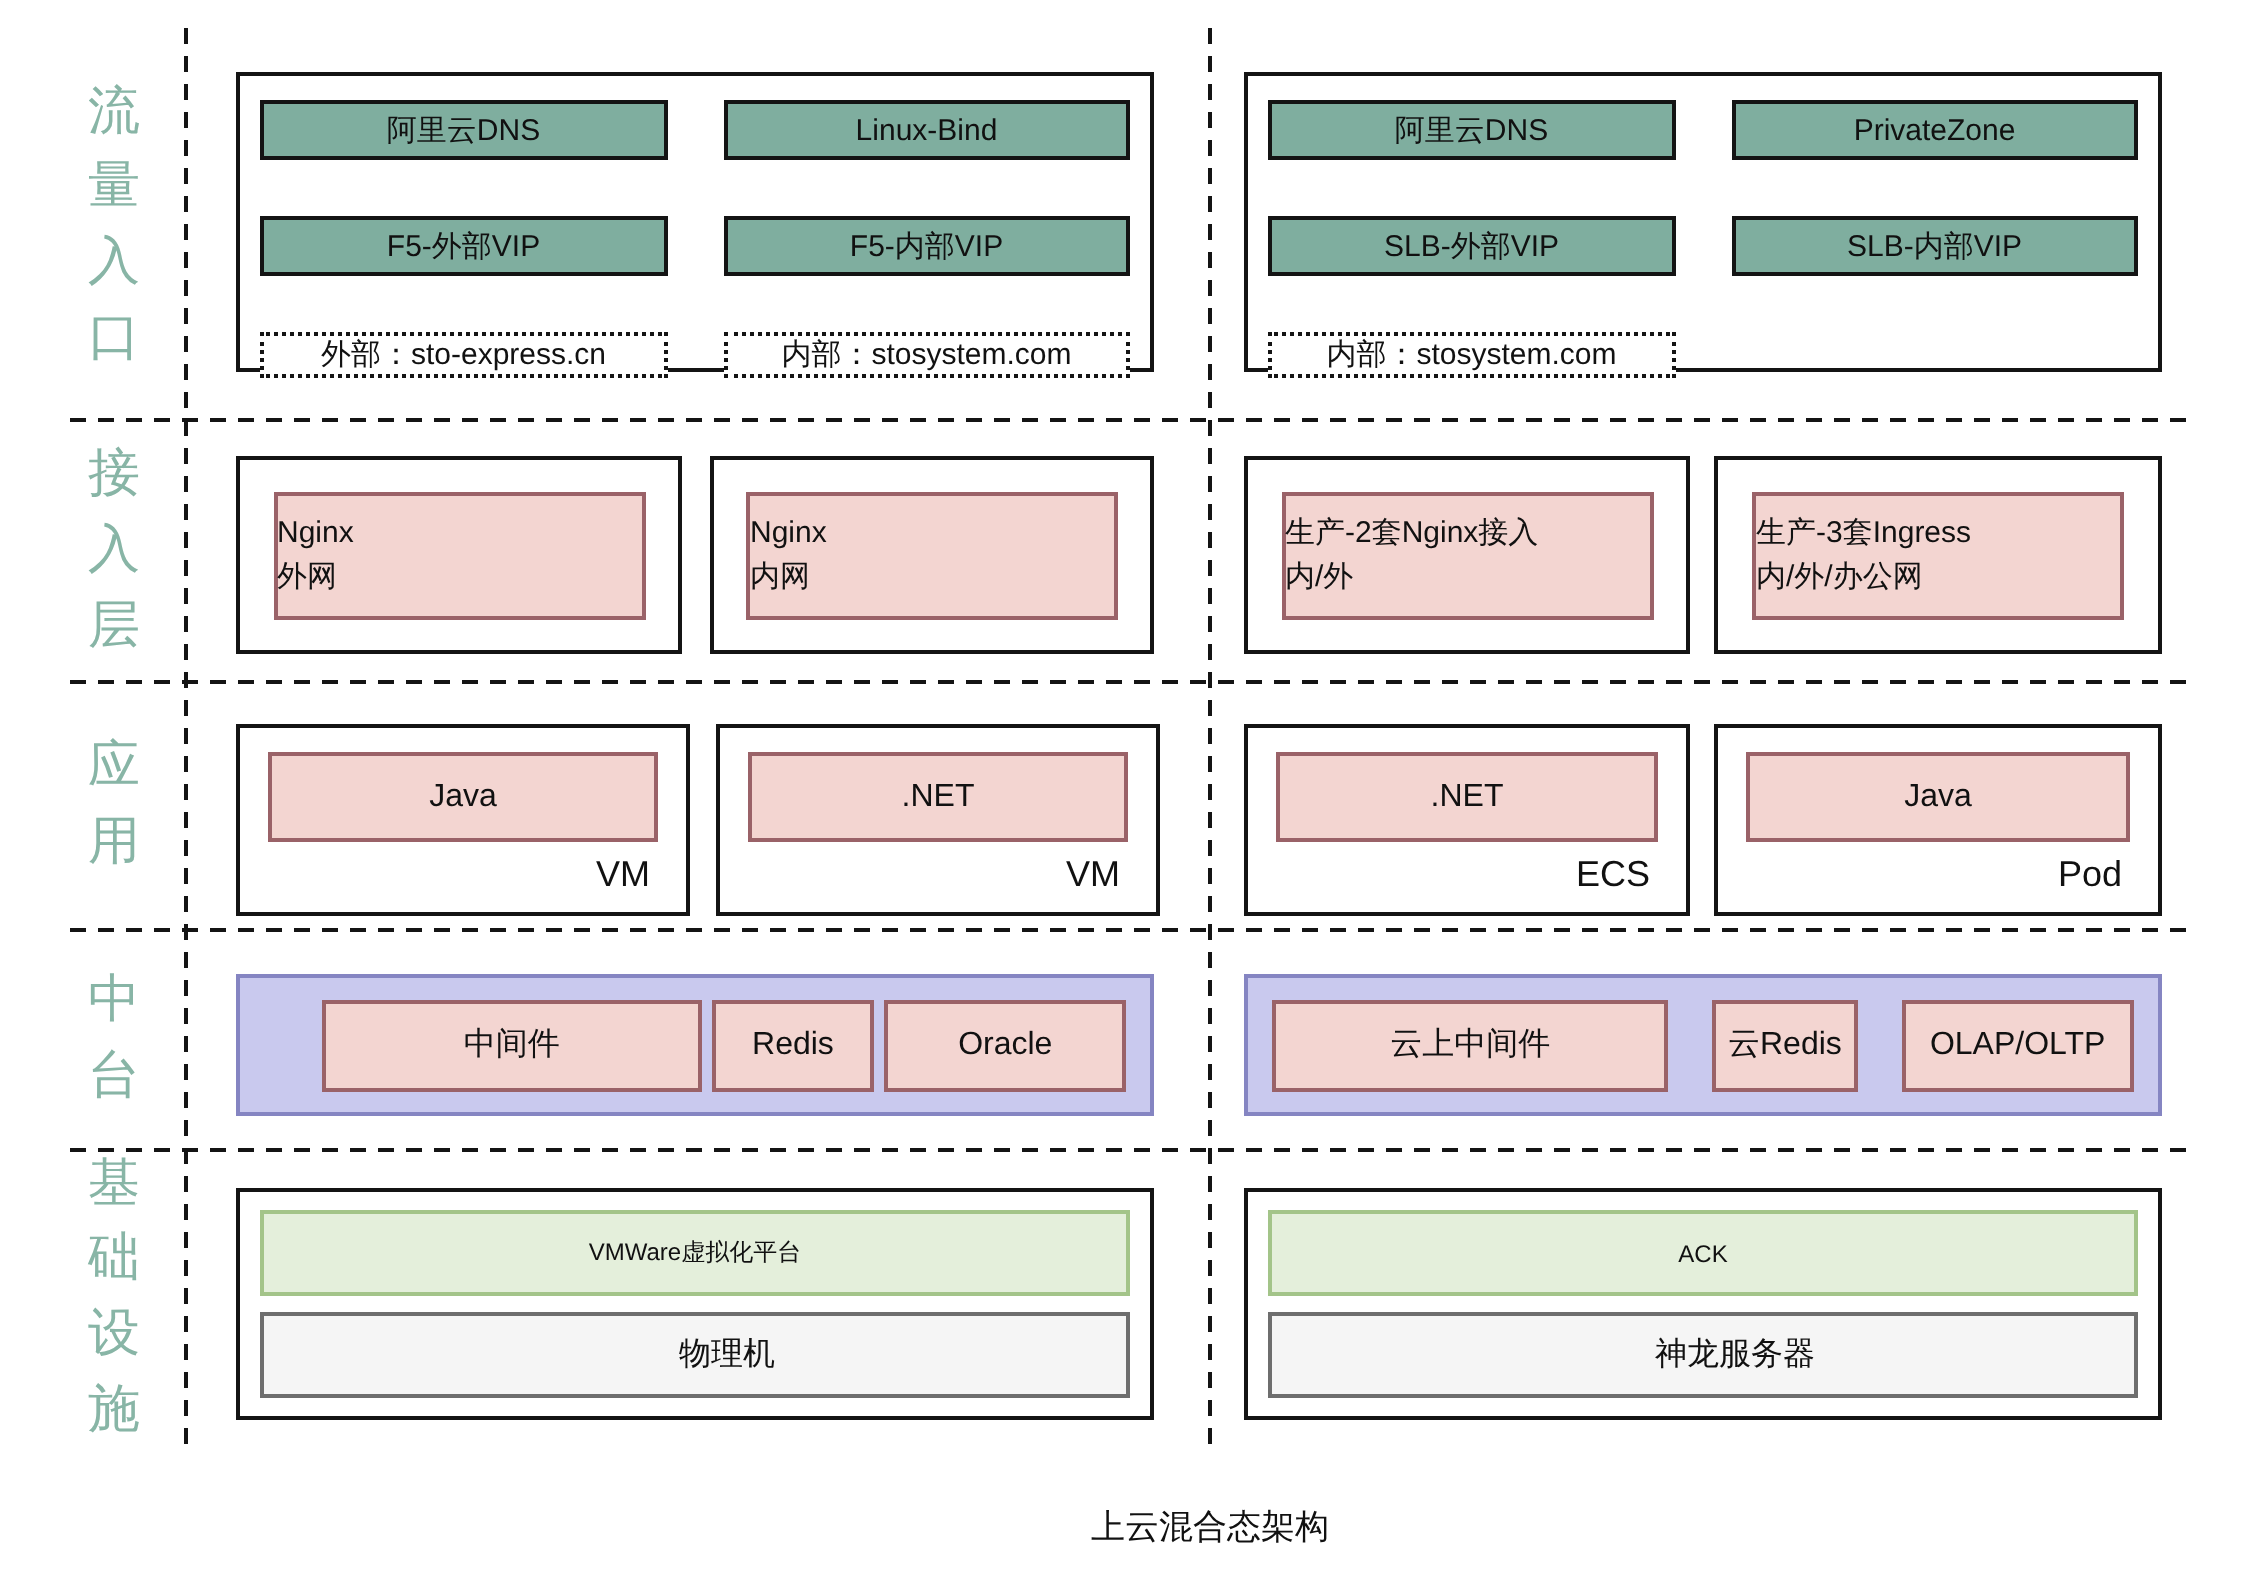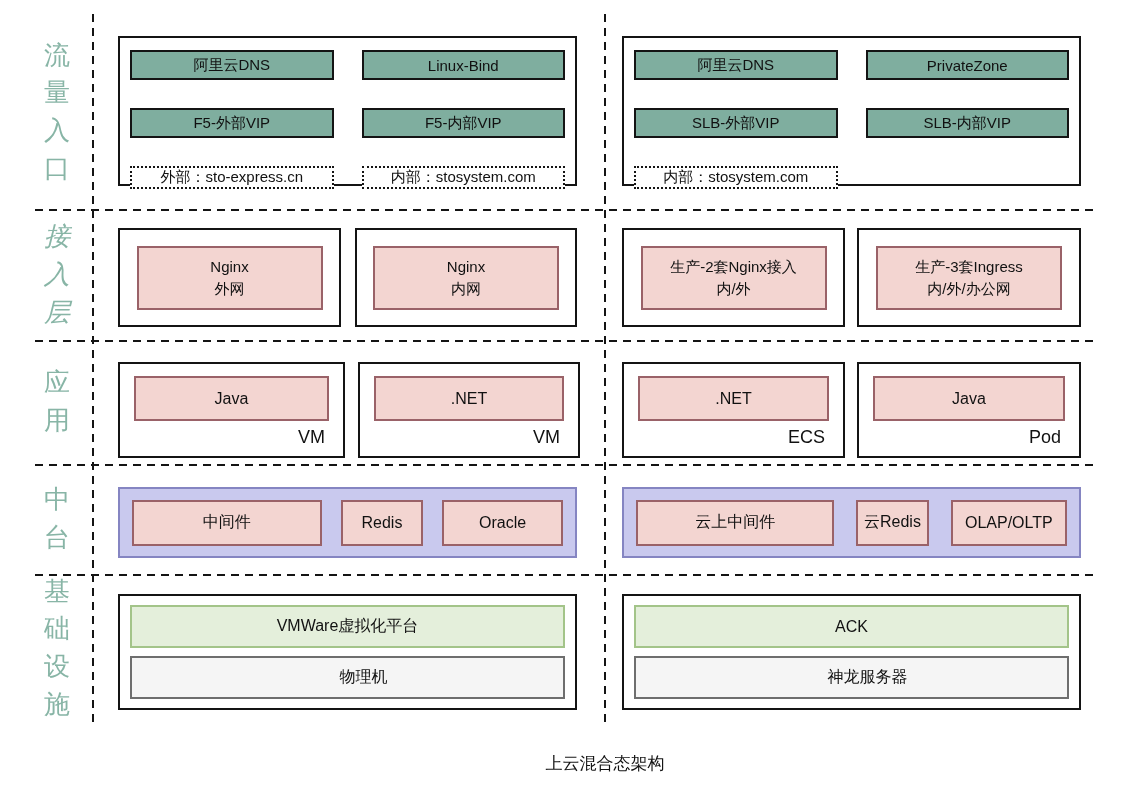--- a/index.html
+++ b/index.html
@@ -93,21 +93,21 @@
     justify-content: center;
   }
   .pinkbox {
     background: var(--pink, #f3d5d1);
     border: 2px solid var(--pink_border, #9a6268);
     box-sizing: border-box;
     width: 186px;
     height: 64px;
     display: flex;
     flex-direction: column;
-    align-items: center;
+    align-items: flex-start;
     justify-content: center;
     font-size: 15px;
     line-height: 1.45;
     text-align: center;
   }
 
   
   .panel.appbox {
     padding: 12px 14px 4px;
     display: flex;
@@ -160,21 +160,21 @@
     gap: 8px;
   }
   .greenbar {
     flex: 1;
     background: var(--green, #e4efdb);
     border: 2px solid var(--green_border, #a3c489);
     box-sizing: border-box;
     display: flex;
     align-items: center;
     justify-content: center;
-    font-size: 16px;
+    font-size: 12px;
   }
   .graybar {
     flex: 1;
     background: var(--gray, #f5f5f5);
     border: 2px solid #6e6e6e;
     box-sizing: border-box;
     display: flex;
     align-items: center;
     justify-content: center;
     font-size: 16px;
@@ -198,21 +198,21 @@
   <div class="vline" style="left:92px; top:14px; height:708px;"></div>
   <div class="vline" style="left:604px; top:14px; height:708px;"></div>
   <div class="hline" style="left:35px; top:209px; width:1062px;"></div>
   <div class="hline" style="left:35px; top:340px; width:1062px;"></div>
   <div class="hline" style="left:35px; top:464px; width:1062px;"></div>
   <div class="hline" style="left:35px; top:574px; width:1062px;"></div>
 
   <div class="row-label" style="top:14px; height:196px;">
     <span class="vtext">流量入口</span>
   </div>
-  <div class="row-label" style="top:210px; height:130px;font-style:italic;">
+  <div class="row-label" style="top:210px; height:130px;">
     <span class="vtext">接入层</span>
   </div>
   <div class="row-label" style="top:340px; height:124px;">
     <span class="vtext">应用</span>
   </div>
   <div class="row-label" style="top:464px; height:110px;">
     <span class="vtext">中台</span>
   </div>
   <div class="row-label" style="top:574px; height:148px;">
     <span class="vtext">基础设施</span>
@@ -275,21 +275,21 @@
   <div class="panel appbox" style="left:622px; top:362px; width:223px; height:96px;">
     <div class="appbar">.NET</div>
     <div class="platform">ECS</div>
   </div>
   <div class="panel appbox" style="left:857px; top:362px; width:224px; height:96px;">
     <div class="appbar">Java</div>
     <div class="platform">Pod</div>
   </div>
 
   <div class="mid-container" style="left:118px; top:487px; width:459px; height:71px;">
-    <div class="midbox" style="flex:0 0 44%;">中间件</div>
+    <div class="midbox" style="flex:0 0 44%;margin-left:29px;">中间件</div>
     <div class="midbox" style="flex:0 0 19%;">Redis</div>
     <div class="midbox" style="flex:0 0 28%;">Oracle</div>
   </div>
   <div class="mid-container" style="left:622px; top:487px; width:459px; height:71px;">
     <div class="midbox" style="flex:0 0 46%;">云上中间件</div>
     <div class="midbox" style="flex:0 0 17%;">云Redis</div>
     <div class="midbox" style="flex:0 0 27%;">OLAP/OLTP</div>
   </div>
 
   <div class="panel infra" style="left:118px; top:594px; width:459px; height:116px;">

